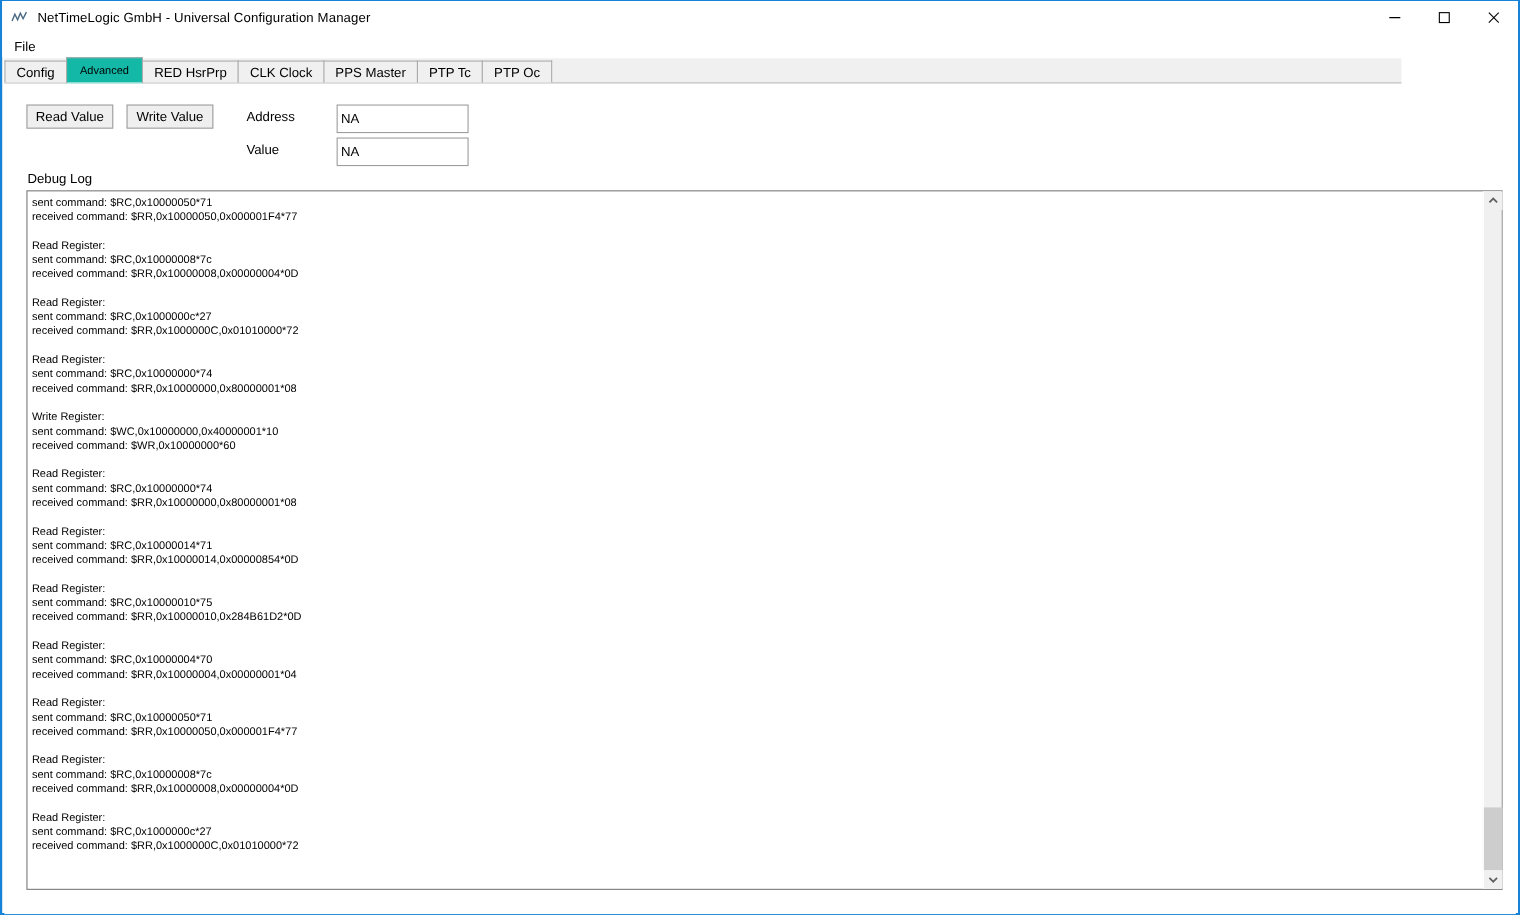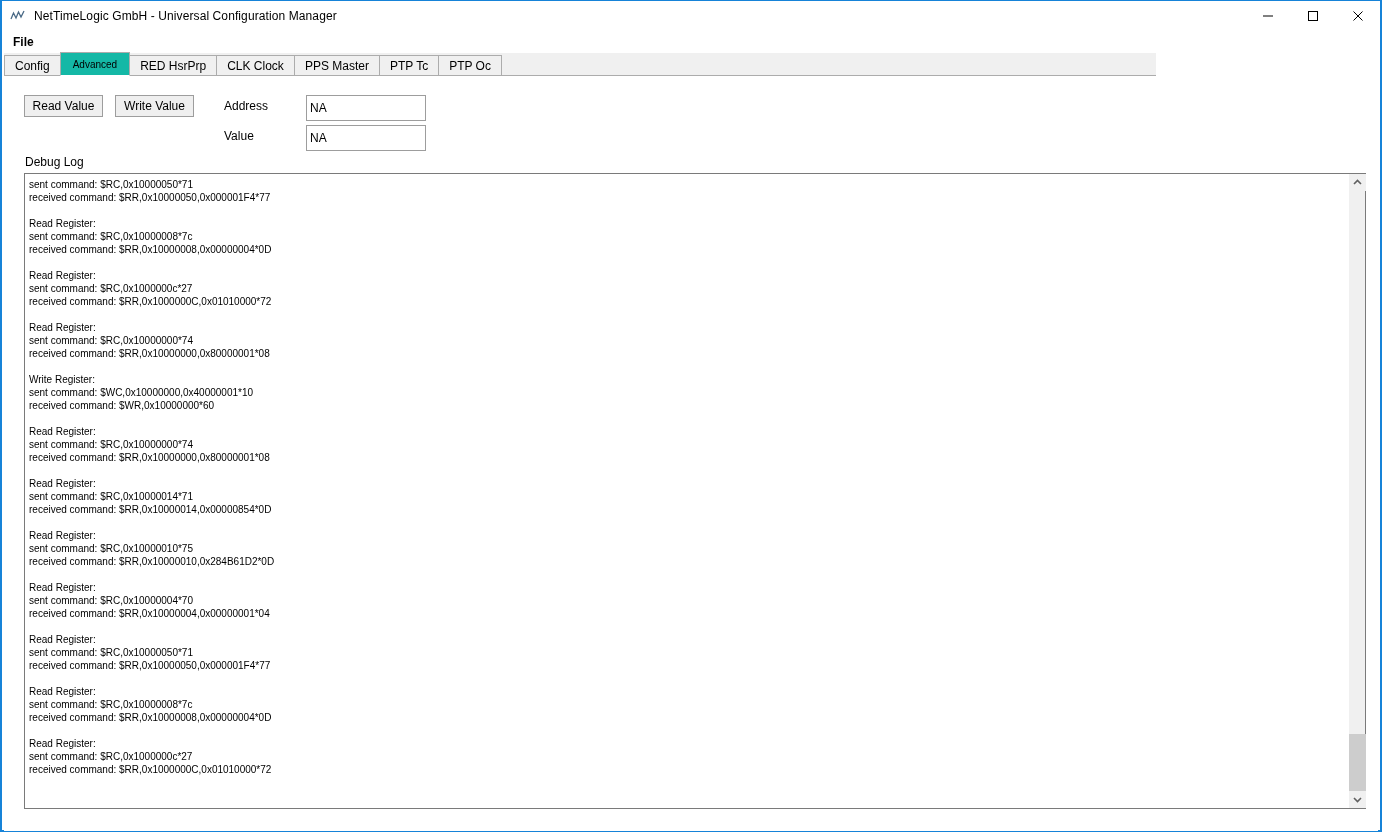--- a/index.html
+++ b/index.html
@@ -62,28 +62,27 @@
     position: absolute;
     left: 0; top: 30px;
     width: 1378px; height: 21px;
     background: #ffffff;
     display: flex; align-items: center;
   }
   .menu-item {
     font-size: 12px; color: #000;
     padding: 2px 6px;
     margin-left: 5px;
-    font-weight: bold;
   }
 
   
   #tabstrip {
     position: absolute;
     left: 2px; top: 52px;
-    width: 1152px; height: 23px;
+    width: 1270px; height: 23px;
     background: #f0f0f0;
     border-bottom: 1px solid #acacac;
   }
   #tabstrip-inner {
     position: absolute;
     left: 0; bottom: 0;
     display: flex;
     align-items: flex-end;
     height: 23px;
   }

